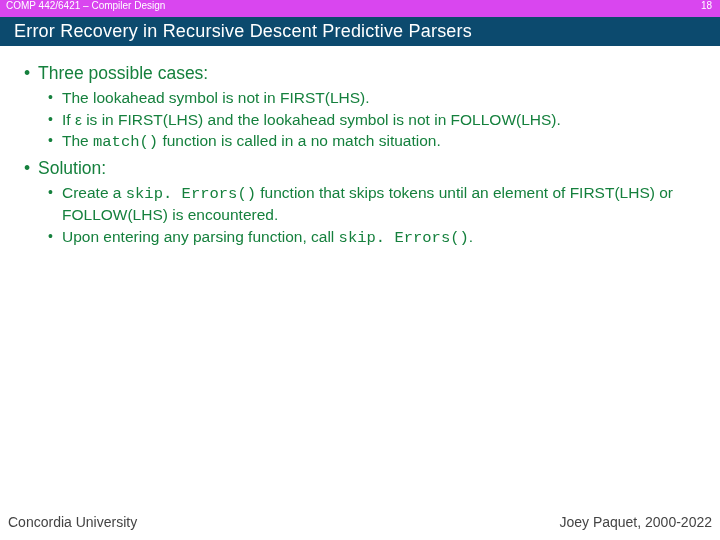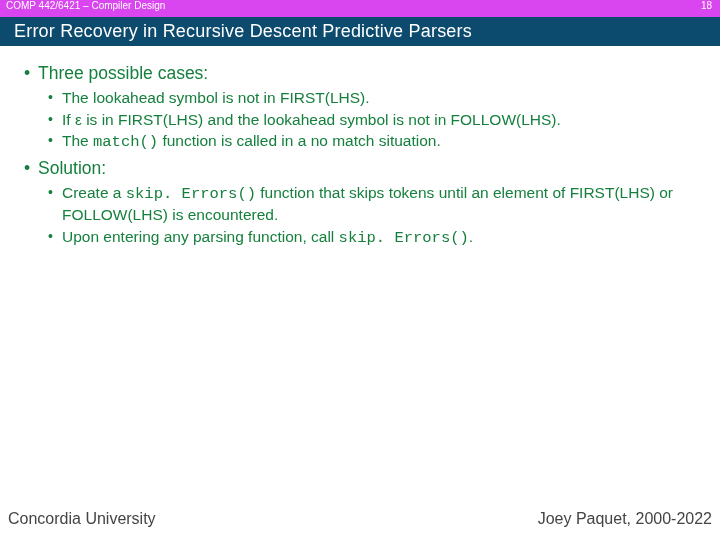--- a/index.html
+++ b/index.html
@@ -8,21 +8,21 @@
   .topbar { background: #d946ef; color: #fff; height: 17px; display: flex; align-items: flex-start; padding: 0 8px 0 6px; font-size: 10px; justify-content: space-between; }
   .titlebar { background: #0c4a6e; color: #fff; height: 29px; display: flex; align-items: center; padding: 0 14px; font-size: 18px; letter-spacing: 0.2px; }
   .content { flex: 1; padding: 16px 16px 0 16px; font-size: 17.5px; line-height: 1.35; color: #15803d; }
   .lvl1 { padding-left: 4px; }
   .lvl1 > li { list-style: none; position: relative; padding-left: 18px; margin-bottom: 4px; }
   .lvl1 > li::before { content: "•"; position: absolute; left: 4px; top: 0; }
   .lvl2 { padding-left: 8px; margin-top: 2px; }
   .lvl2 > li { list-style: none; position: relative; padding-left: 16px; font-size: 15.5px; margin-bottom: 1px; }
   .lvl2 > li::before { content: "•"; position: absolute; left: 2px; top: 0; font-size: 14px; }
   .mono { font-family: "Consolas", "Courier New", monospace; font-weight: normal; }
-  .footer { height: 26px; display: flex; align-items: flex-end; justify-content: space-between; padding: 0 8px 12px 8px; font-size: 16px; color: #444; }
+  .footer { height: 26px; display: flex; align-items: flex-start; justify-content: space-between; padding: 0 8px 6px 8px; font-size: 14px; color: #444; }
   .footer .mid { position: absolute; left: 50%; transform: translateX(-50%); }
 </style>
 </head>
 <body>
 
 <div class="slide">
 
   <div class="topbar">
     <span>COMP 442/6421 – Compiler Design</span>
     <span>18</span>

